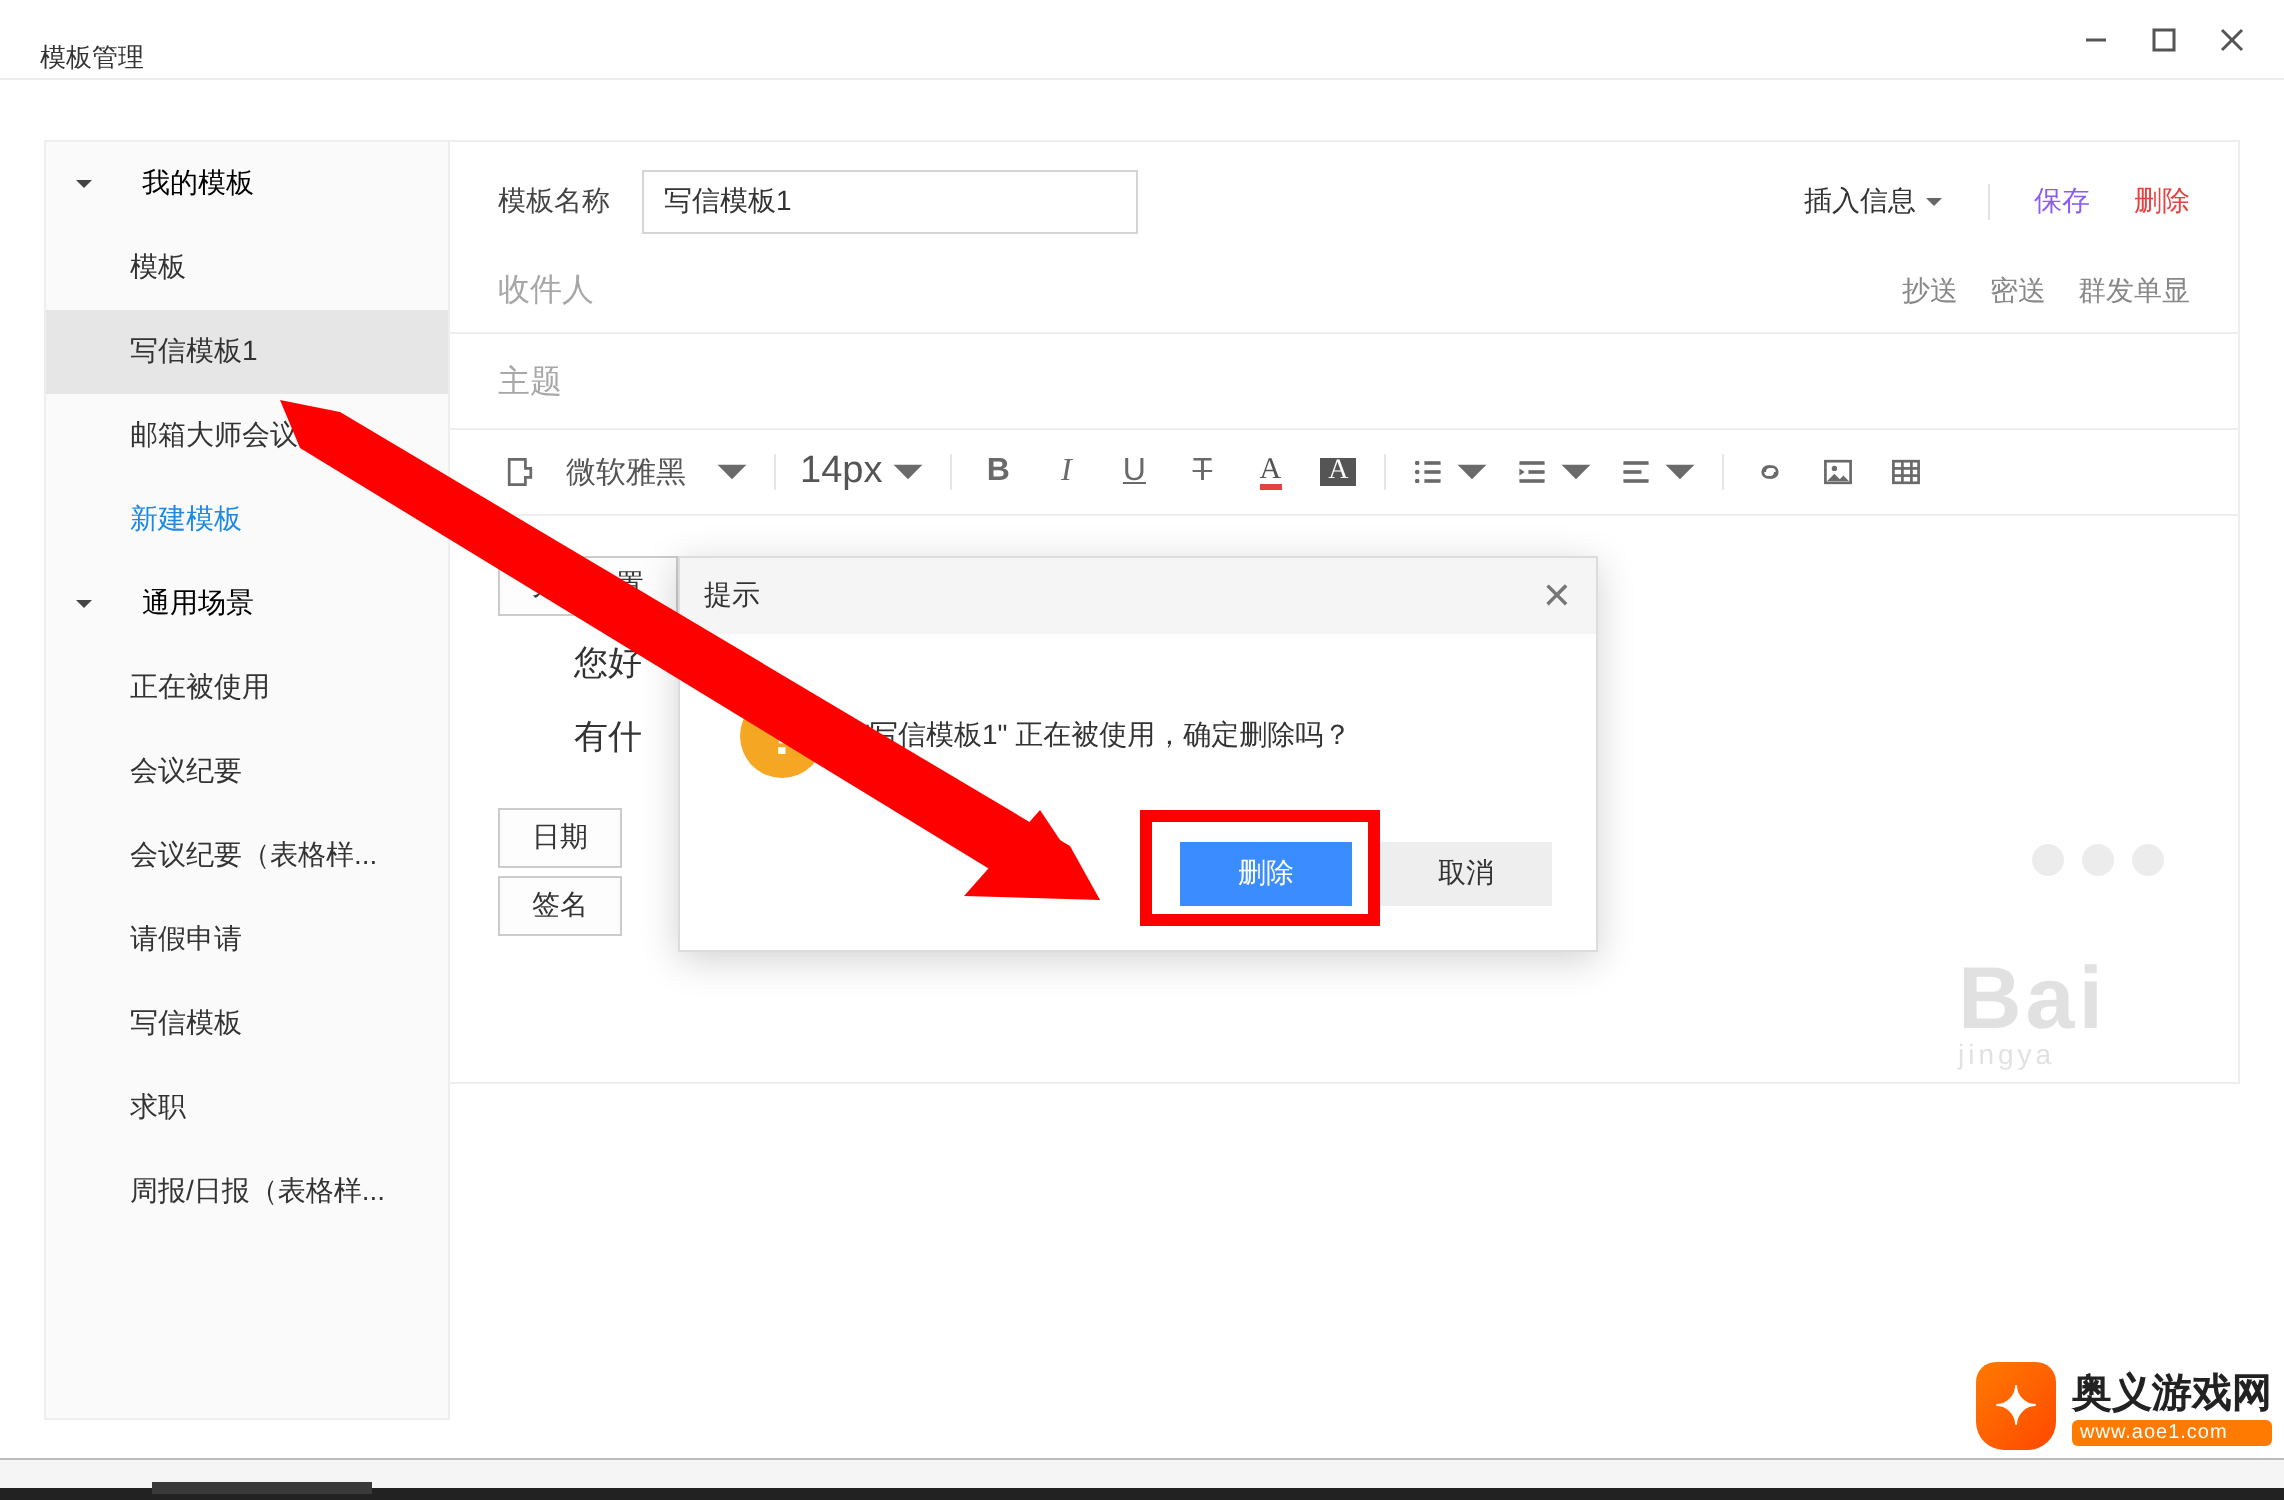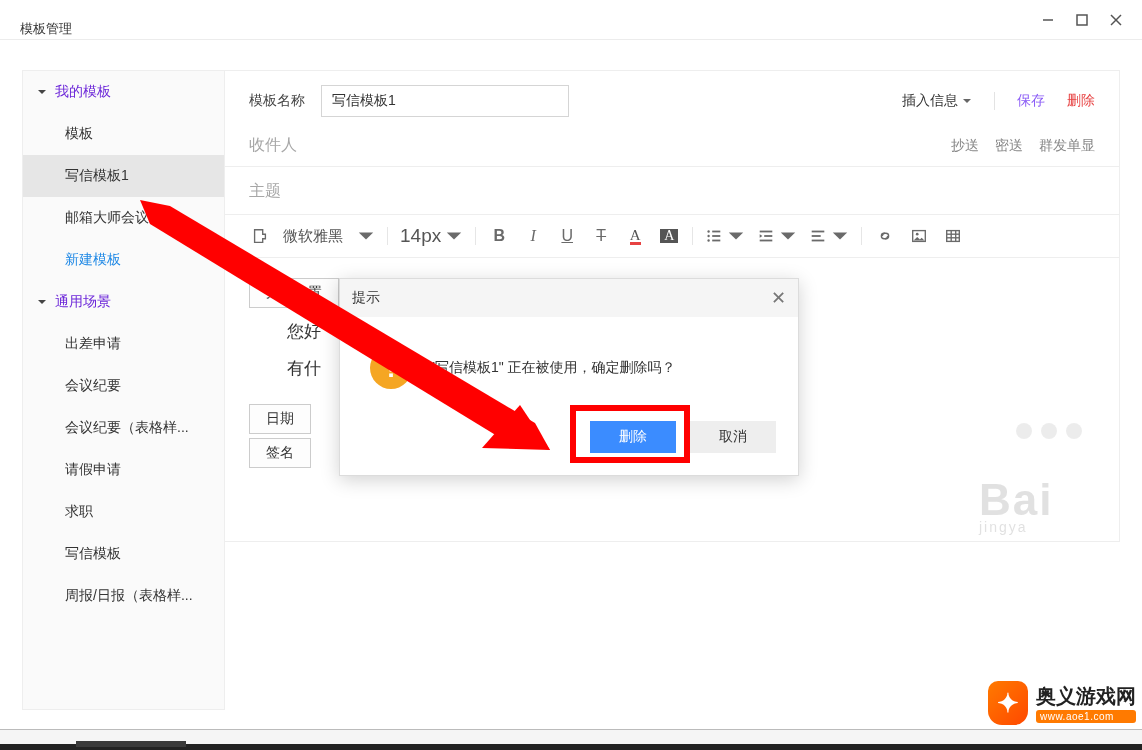--- a/index.html
+++ b/index.html
@@ -8,21 +8,21 @@
   .titlebar { height: 40px; display: flex; align-items: center; justify-content: space-between; padding: 0 10px 0 20px; border-bottom: 1px solid #ececec; }
   .titlebar-title { font-size: 13px; color: #333; margin-top: 19px; }
   .titlebar-controls { display: flex; gap: 2px; }
   .titlebar-controls .ctl { width: 32px; height: 30px; display: flex; align-items: center; justify-content: center; cursor: pointer; }
   .titlebar-controls .ctl svg { stroke: #555; stroke-width: 1.5; fill: none; }
 
   .workspace { display: flex; height: calc(100% - 40px); padding: 30px 22px 10px 22px; }
 
   
   .sidebar { width: 203px; background: #fafafa; border: 1px solid #eee; height: 640px; overflow: hidden; }
-  .group-header { display: flex; align-items: center; gap: 8px; padding: 12px 14px; font-size: 14px; color: #6d28d9; cursor: pointer; }
+  .group-header { display: flex; align-items: center; gap: 24px; padding: 12px 14px; font-size: 14px; color: #000000; cursor: pointer; }
   .chev { display: inline-block; }
   .chev svg { width: 10px; height: 10px; fill: #444; }
   .sidebar-item { padding: 12px 14px 12px 42px; font-size: 14px; color: #333; cursor: pointer; white-space: nowrap; overflow: hidden; text-overflow: ellipsis; }
   .sidebar-item.active { background: #e6e6e6; }
   .sidebar-item.link { color: #1e88e5; }
 
   
   .main { flex: 1; border: 1px solid #eee; border-left: none; height: 472px; padding: 0 0 0 0; background: #fff; position: relative; }
   .form-row { display: flex; align-items: center; padding: 14px 24px 6px 24px; }
   .form-label { font-size: 14px; color: #444; width: 72px; }
@@ -126,26 +126,26 @@
       <div class="sidebar-item active">写信模板1</div>
       <div class="sidebar-item">邮箱大师会议纪要</div>
       <div class="sidebar-item link">新建模板</div>
 
       <div class="group-header">
         <span class="chev"><svg viewBox="0 0 10 10">
               <path d="M1 3 L5 7 L9 3 Z"></path>
             </svg></span>
         <span>通用场景</span>
       </div>
-      <div class="sidebar-item">出差申请</div>
+      <div class="sidebar-item">正在被使用</div>
       <div class="sidebar-item">会议纪要</div>
       <div class="sidebar-item">会议纪要（表格样...</div>
       <div class="sidebar-item">请假申请</div>
+      <div class="sidebar-item">写信模板</div>
       <div class="sidebar-item">求职</div>
-      <div class="sidebar-item">写信模板</div>
       <div class="sidebar-item">周报/日报（表格样...</div>
     </div>
 
     <div class="main">
 
       <div class="form-row">
         <div class="form-label">模板名称</div>
         <input class="form-input" value="写信模板1" style="">
         <div class="form-actions">
           <div class="insert-info">

